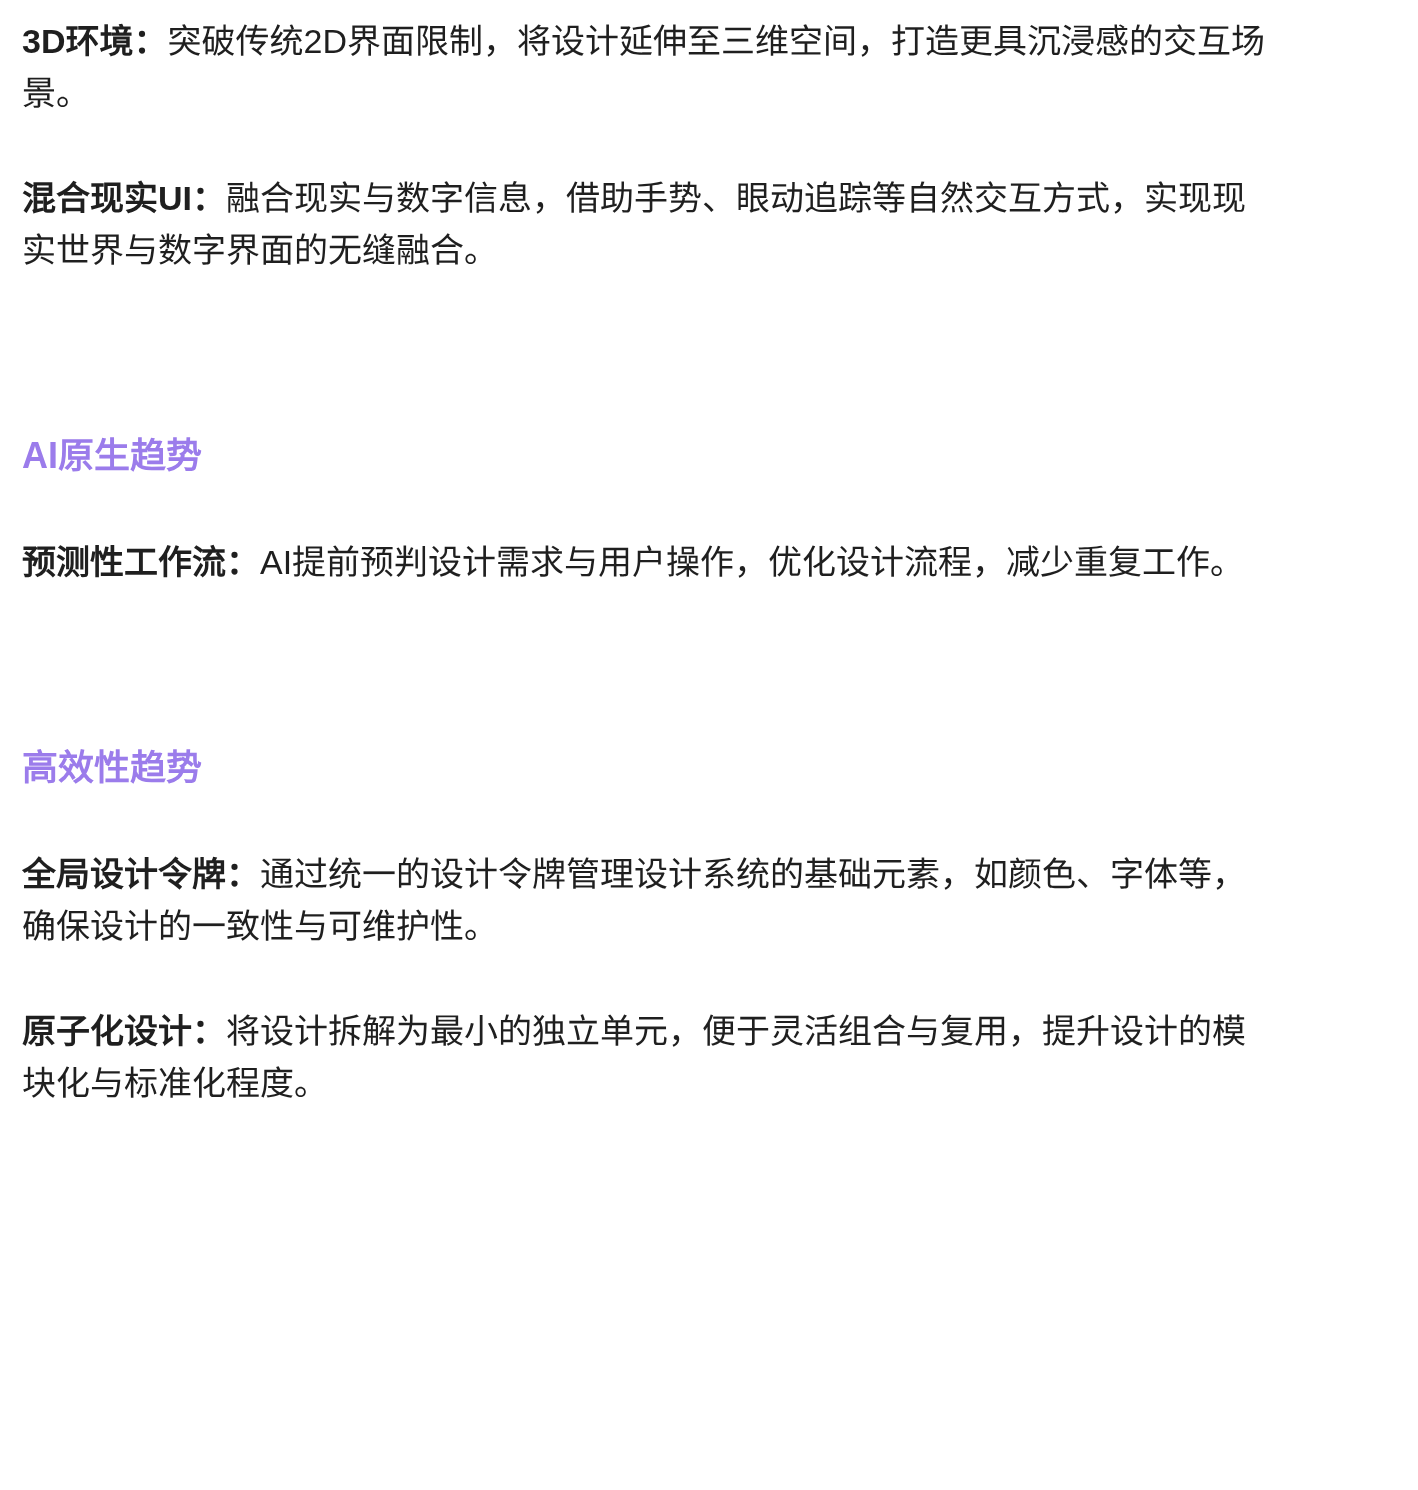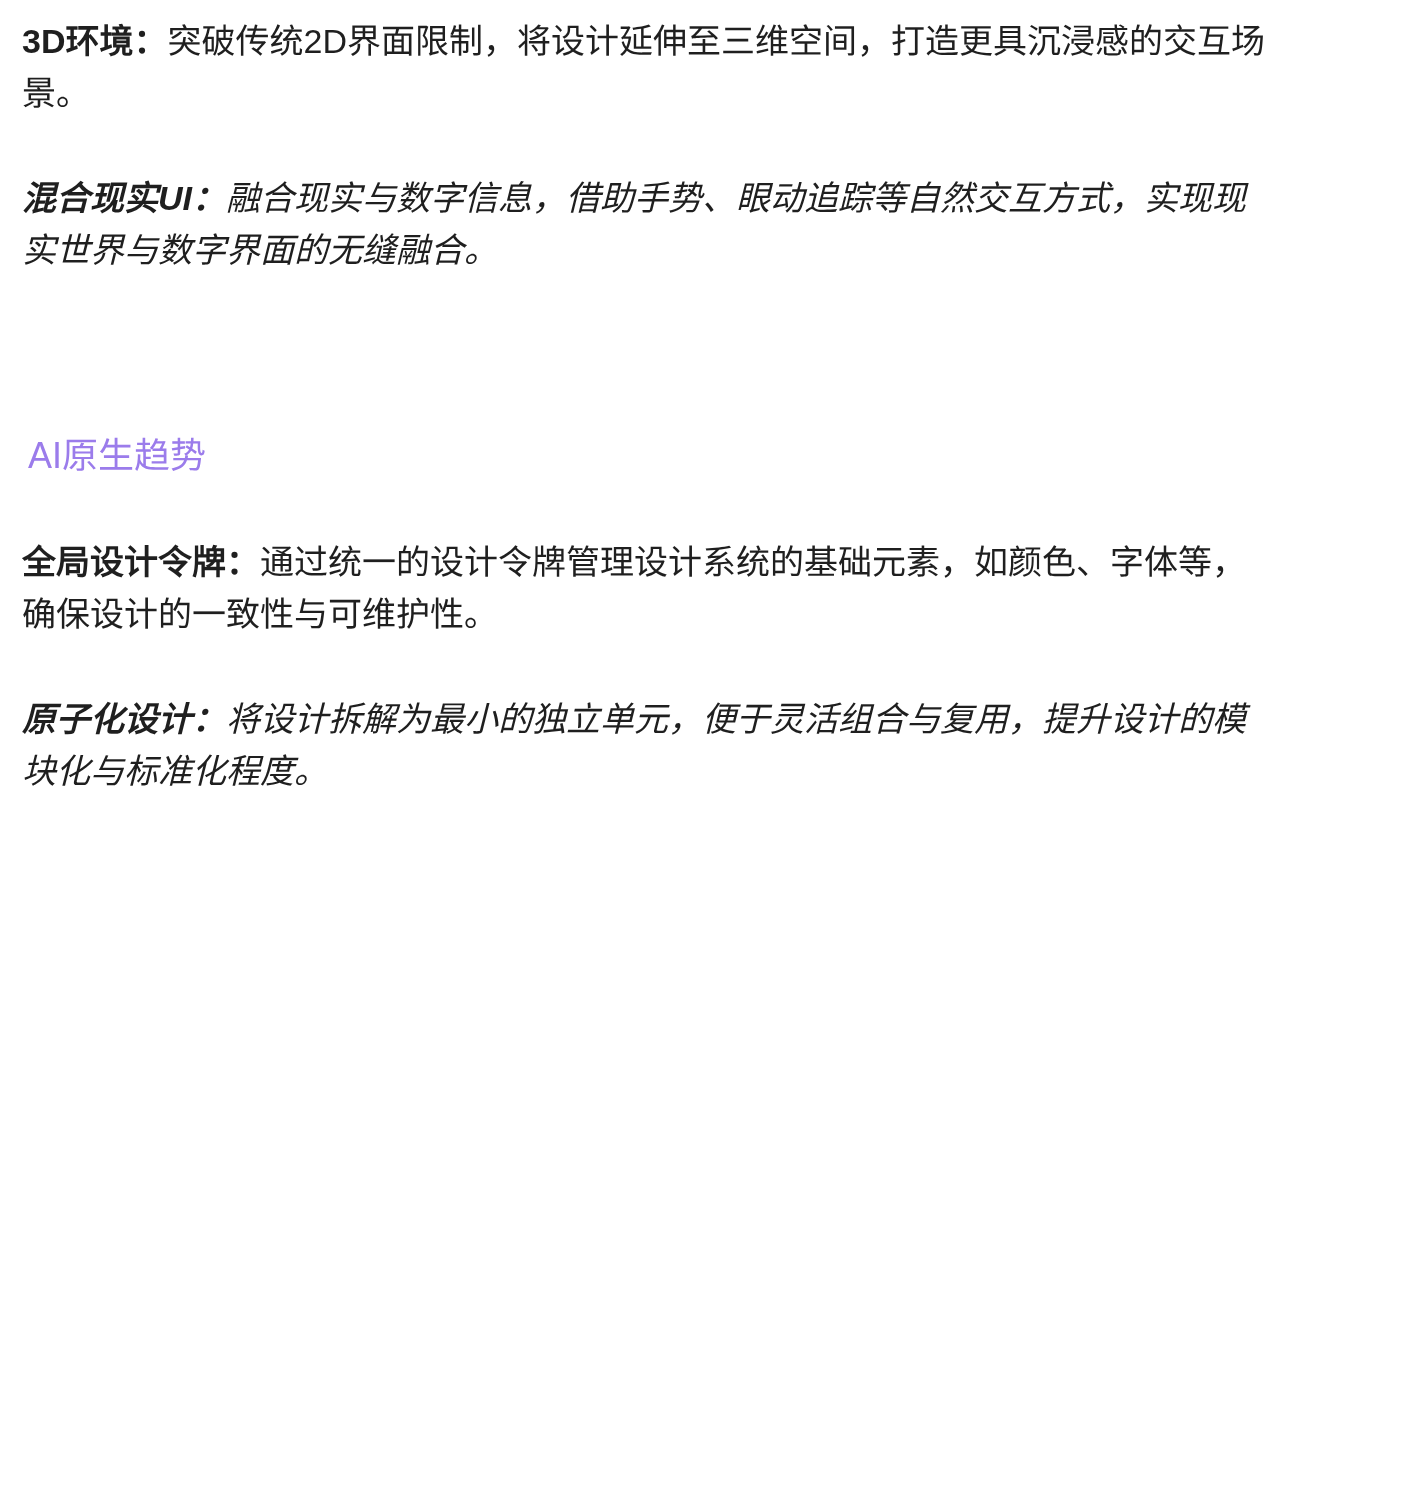--- a/index.html
+++ b/index.html
@@ -20,46 +20,47 @@
     font-weight: 400;
     text-align: left;
     word-break: normal;
     overflow: hidden;
   }
   .doc p {
     margin: 0 0 53px 0;
   }
   .doc p:last-child {
     margin-bottom: 0;
-    font-style: italic;
   }
   .doc .term {
     font-weight: 700;
     color: #1f1f1f;
   }
   .doc h3 {
-    margin: 158px 0 58px 6px;
+    margin: 158px 0 58px 0;
     font-size: 36px;
     line-height: 44px;
-    font-weight: 400;
+    font-weight: 700;
     color: #9b7ceb;
   }
 </style>
 </head>
 <body>
 
 <main class="doc">
 
   <section>
     <p><strong class="term">3D环境：</strong><span>突破传统2D界面限制，将设计延伸至三维空间，打造更具沉浸感的交互场景。</span></p>
     <p><strong class="term">混合现实UI：</strong><span>融合现实与数字信息，借助手势、眼动追踪等自然交互方式，实现现实世界与数字界面的无缝融合。</span></p>
   </section>
 
   <section>
     <h3>AI原生趋势</h3>
+    <p><strong class="term">预测性工作流：</strong><span>AI提前预判设计需求与用户操作，优化设计流程，减少重复工作。</span></p>
   </section>
 
   <section>
+    <h3>高效性趋势</h3>
     <p><strong class="term">全局设计令牌：</strong><span>通过统一的设计令牌管理设计系统的基础元素，如颜色、字体等，确保设计的一致性与可维护性。</span></p>
     <p><strong class="term">原子化设计：</strong><span>将设计拆解为最小的独立单元，便于灵活组合与复用，提升设计的模块化与标准化程度。</span></p>
   </section>
 
 </main>
 
 </body></html>

